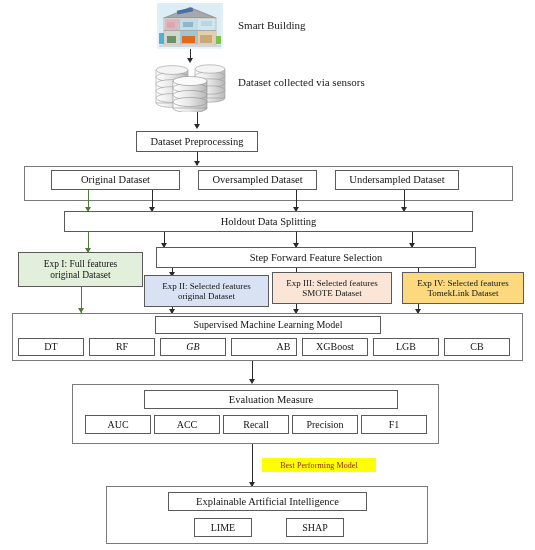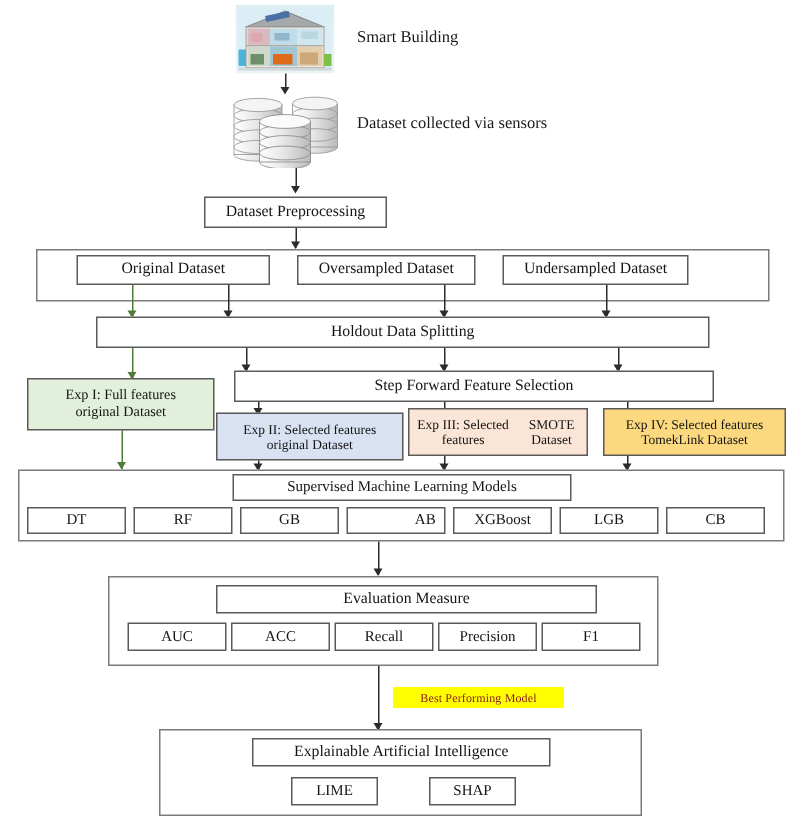--- a/index.html
+++ b/index.html
@@ -200,21 +200,21 @@
   <div class="box" style="left:18px;top:252px;width:125px;height:35px;font-size:9.5px;background:#e2efda;flex-direction:column;">
     <span>Exp I: Full features</span>
     <span>original Dataset</span>
   </div>
 
   <div class="box" style="left:144px;top:275px;width:125px;height:32px;font-size:9px;background:#d9e2f3;flex-direction:column;">
     <span>Exp II: Selected  features</span>
     <span>original Dataset</span>
   </div>
 
-  <div class="box" style="left:272px;top:272px;width:120px;height:32px;font-size:9px;background:#fbe5d6;flex-direction:row;">
+  <div class="box" style="left:272px;top:272px;width:120px;height:32px;font-size:9px;background:#fbe5d6;flex-direction:column;">
     <span>Exp III: Selected  features</span>
     <span>SMOTE Dataset</span>
   </div>
 
   <div class="box" style="left:402px;top:272px;width:122px;height:32px;font-size:9px;background:#fcd97f;flex-direction:column;">
     <span>Exp IV: Selected  features</span>
     <span>TomekLink Dataset</span>
   </div>
 
   <div class="conn green" style="left:81px;top:287px;width:1px;height:26px;"></div>
@@ -224,25 +224,25 @@
   <div class="arrow" style="left:169px;top:309px;"></div>
 
   <div class="conn" style="left:296px;top:304px;width:1px;height:10px;"></div>
   <div class="arrow" style="left:293px;top:309px;"></div>
 
   <div class="conn" style="left:418px;top:304px;width:1px;height:10px;"></div>
   <div class="arrow" style="left:415px;top:309px;"></div>
 
   <div class="grp" style="left:12px;top:313px;width:511px;height:48px;"></div>
 
-  <div class="box" style="left:155px;top:316px;width:226px;height:18px;font-size:10px;">Supervised Machine Learning Models</div>
+  <div class="box" style="left:155px;top:316px;width:226px;height:18px;font-size:10px;">Supervised Machine Learning Model</div>
 
   <div class="box" style="left:18px;top:338px;width:66px;height:18px;font-size:10px;">DT</div>
   <div class="box" style="left:89px;top:338px;width:66px;height:18px;font-size:10px;">RF</div>
-  <div class="box" style="left:160px;top:338px;width:66px;height:18px;font-size:10px;">GB</div>
+  <div class="box" style="left:160px;top:338px;width:66px;height:18px;font-size:10px;font-style:italic;">GB</div>
   <div class="box" style="left:231px;top:338px;width:66px;height:18px;font-size:10px;padding-left:39px;">AB</div>
   <div class="box" style="left:302px;top:338px;width:66px;height:18px;font-size:10px;">XGBoost</div>
   <div class="box" style="left:373px;top:338px;width:66px;height:18px;font-size:10px;">LGB</div>
   <div class="box" style="left:444px;top:338px;width:66px;height:18px;font-size:10px;">CB</div>
 
   <div class="conn" style="left:252px;top:361px;width:1px;height:22px;"></div>
   <div class="arrow" style="left:249px;top:379px;"></div>
 
   <div class="grp" style="left:72px;top:384px;width:367px;height:60px;"></div>
 

